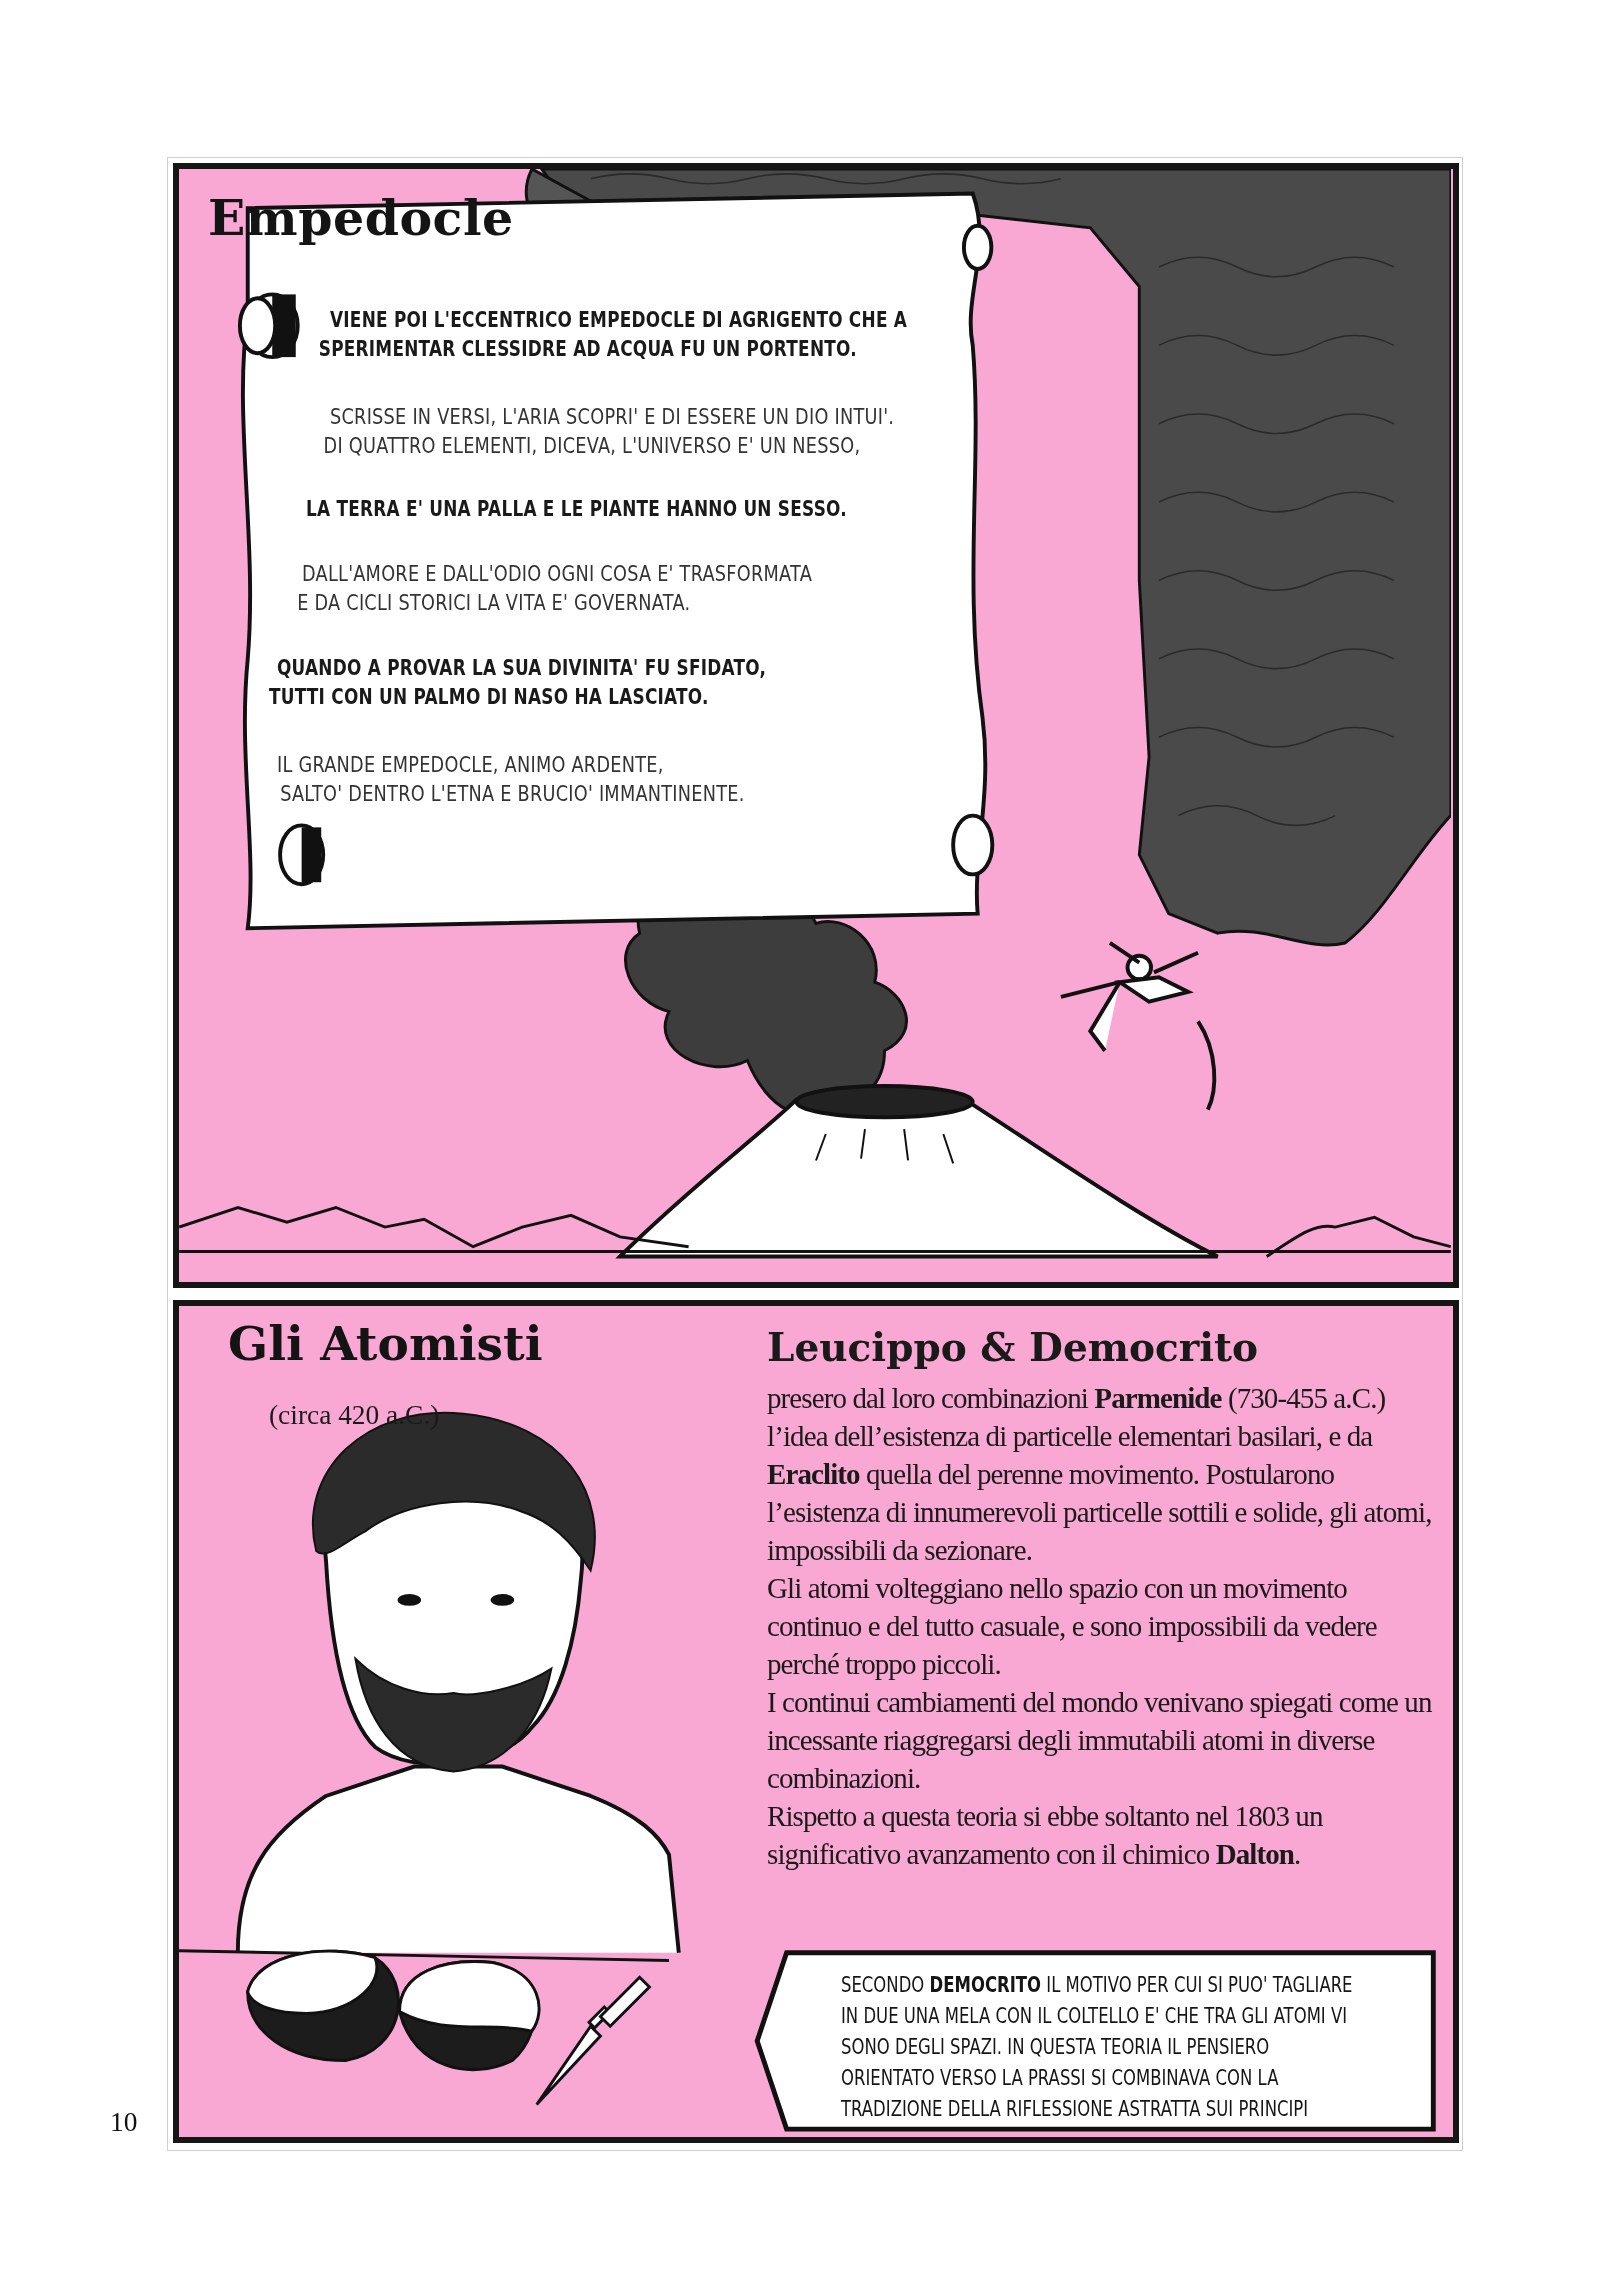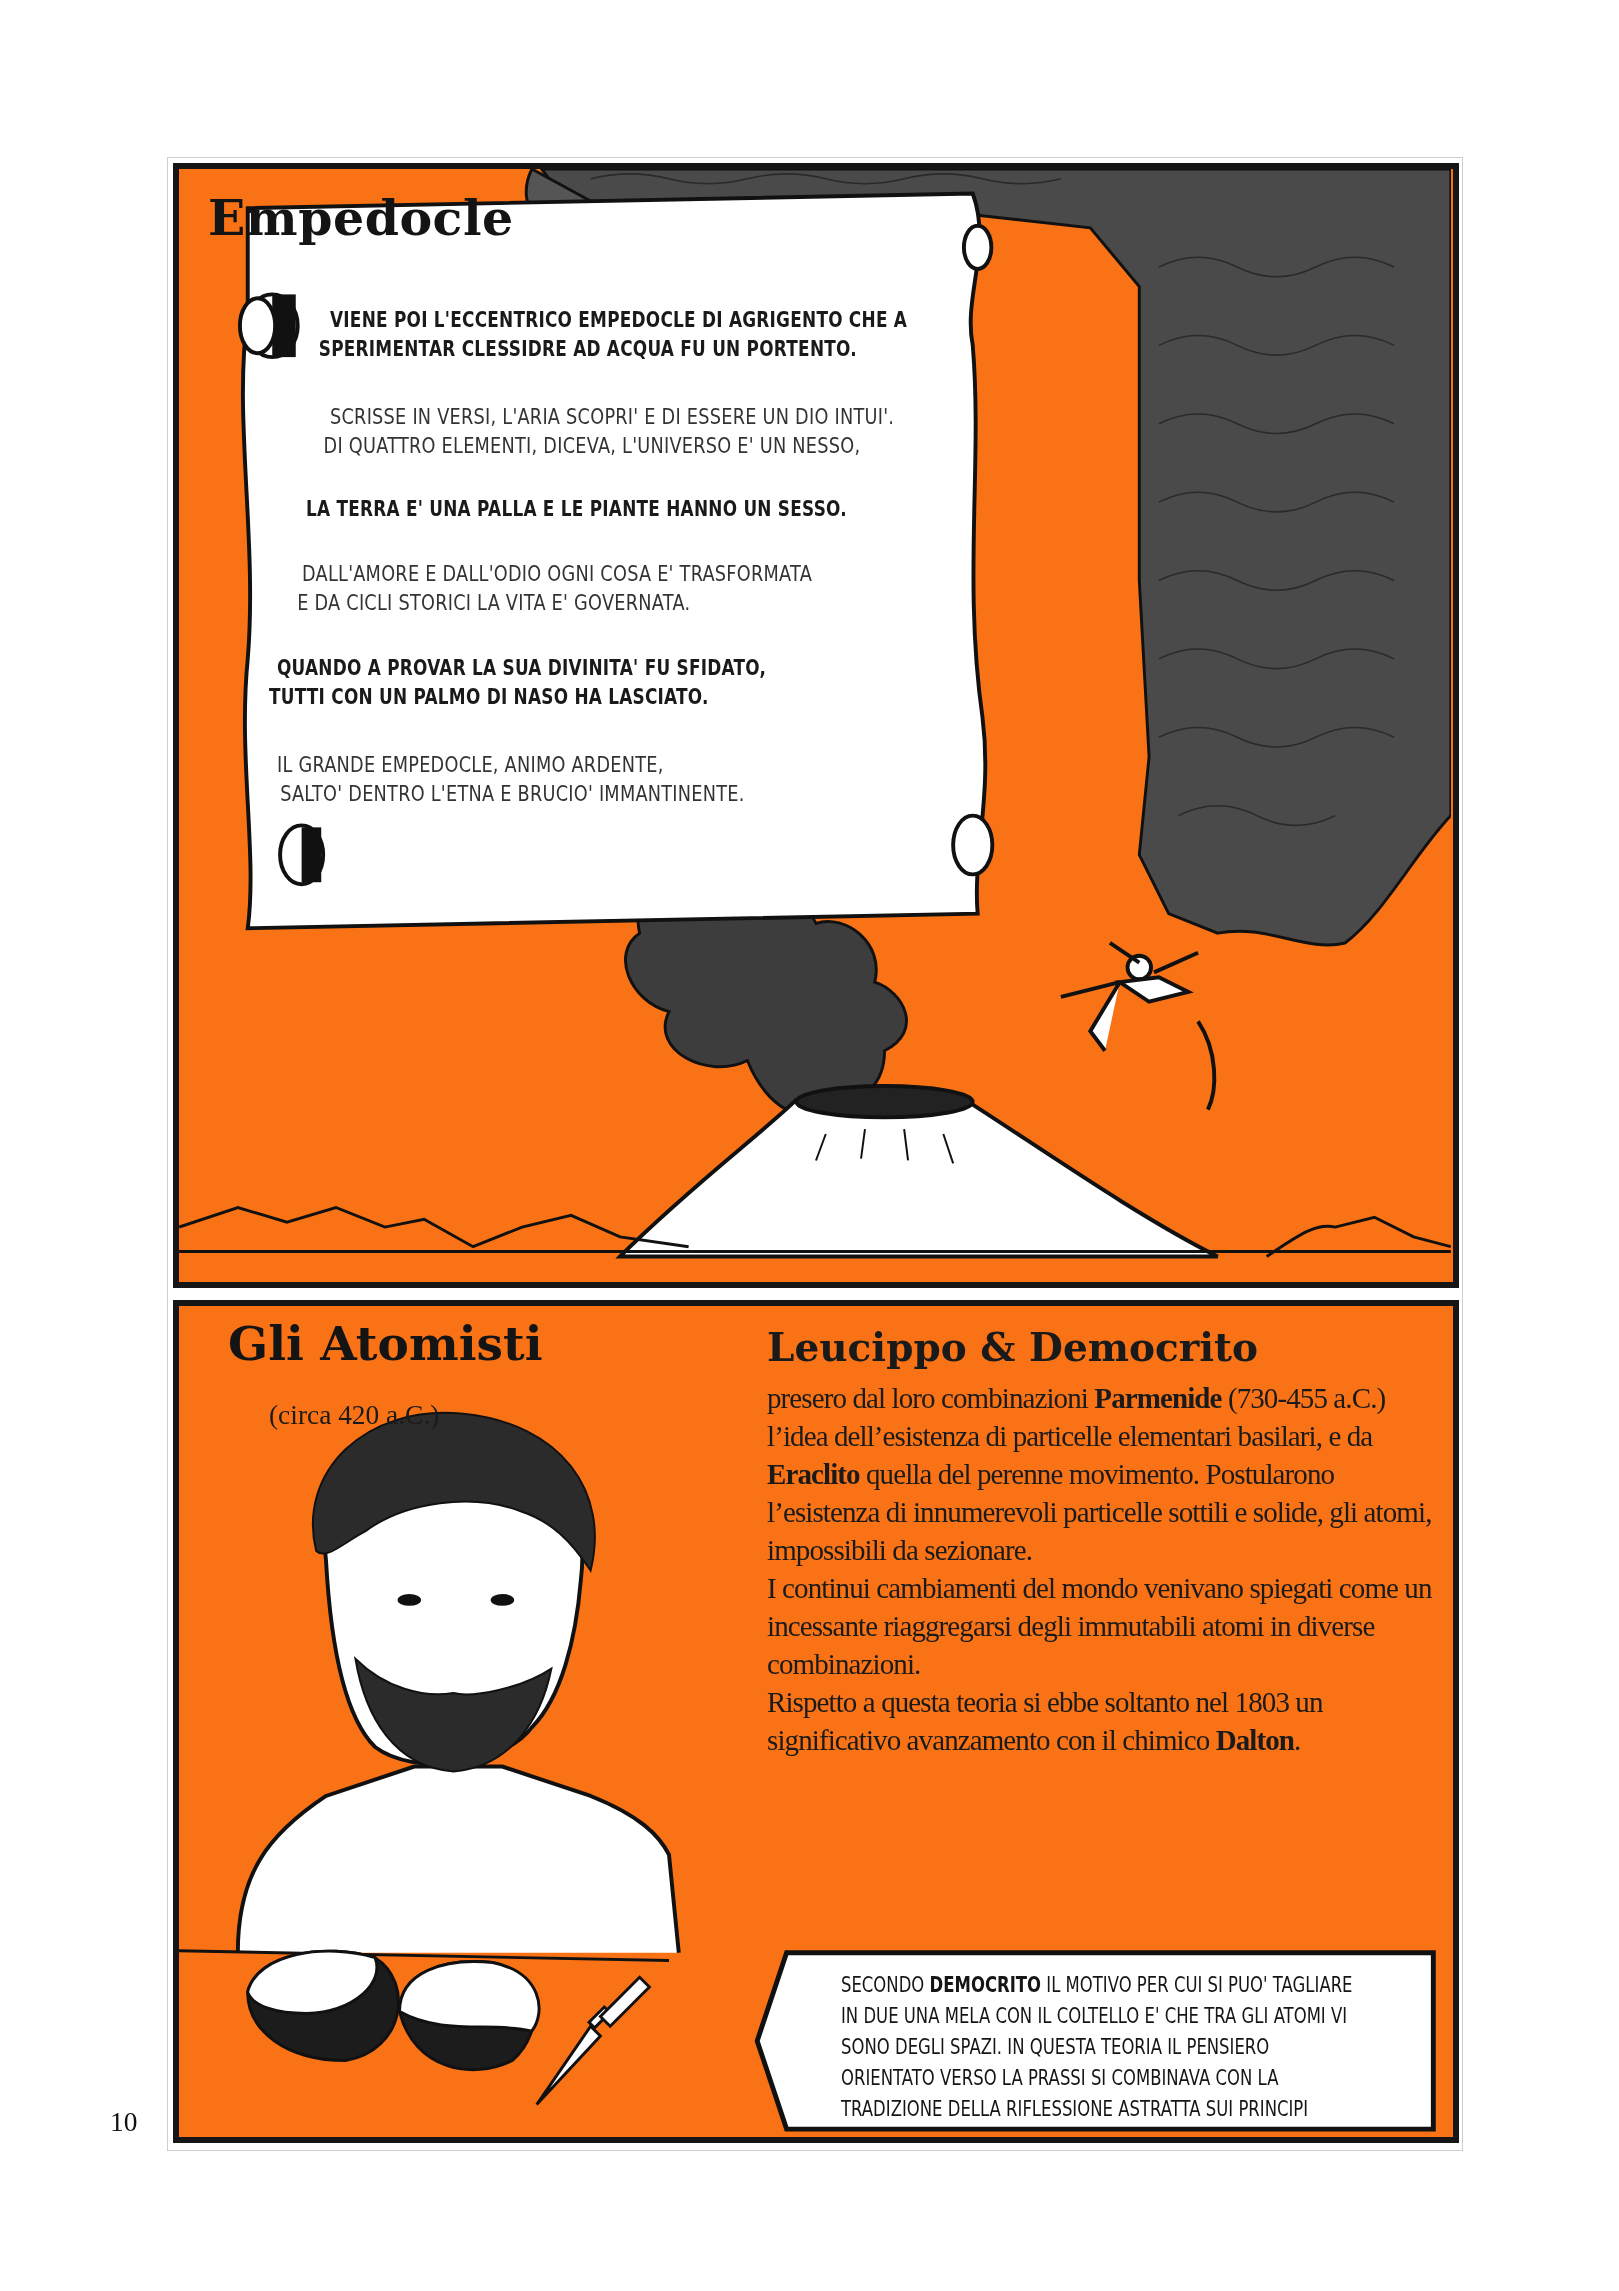--- a/index.html
+++ b/index.html
@@ -1,18 +1,18 @@
 <!DOCTYPE html>
 <html><head>
 <meta charset="utf-8">
 <style>
   html, body { margin: 0; padding: 0; background: #ffffff; }
   body { width: 1619px; height: 2292px; position: relative; overflow: hidden; font-family: "Liberation Serif", serif; color: #1a1a1a; }
   .page-edge { position: absolute; left: 167px; top: 157px; width: 1294px; height: 1992px; border: 1px solid #cfcfcf; }
-  .panel { position: absolute; border: 6.9px solid #161616; box-sizing: border-box; background: #f97316; overflow: hidden; }
+  .panel { position: absolute; border: 6.9px solid #161616; box-sizing: border-box; background: #f9a8d4; overflow: hidden; }
   #panel-top { left: 173px; top: 163px; width: 1286px; height: 1125px; }
   #panel-bottom { left: 173px; top: 1300px; width: 1286px; height: 843px; padding-left: 30px; }
   .title-big { position: absolute; font-family: "DejaVu Serif", serif; font-weight: bold; color: #141414; }
   #emp-title { left: 29px; top: 19.6px; font-size: 49px; letter-spacing: 0.5px; }
   svg.art { position: absolute; left: 0; top: 0; }
   .scroll-text { position: absolute; font-family: "DejaVu Sans", sans-serif; text-transform: uppercase; font-size: 21.6px; line-height: 29px; letter-spacing: 0.3px; white-space: nowrap; transform: scaleX(0.82); transform-origin: left top; }
   .bold-verse { color: #1a1a1a; font-weight: bold; font-size: 20.6px; }
   .light-verse { color: #333; font-weight: normal; }
   #ato-title { left: 49px; top: 9.8px; font-size: 47px; }
   #ato-date { position: absolute; left: 90px; top: 94px; font-size: 27.4px; font-family: "Liberation Serif", serif; }
@@ -159,20 +159,21 @@
       <path d="M620 660 L1280 660 L1280 840 L620 840 L590 750 Z" fill="#fff" stroke="#111" stroke-width="5"></path>
     </g>
   </svg>
 
   <div class="title-big" id="ato-title">Gli Atomisti</div>
   <div id="ato-date">(circa 420 a.C.)</div>
   <div id="leu-title">Leucippo &amp; Democrito</div>
 
   <div class="body-text" id="body-text">
       <p><span>presero dal loro combinazioni </span><b>Parmenide</b><span> (730-455 a.C.) l’idea dell’esistenza di particelle elementari basilari, e da </span><b>Eraclito</b><span> quella del perenne movimento. Postularono l’esistenza di innumerevoli particelle sottili e solide, gli atomi, impossibili da sezionare.</span></p>
+      <p><span>Gli atomi volteggiano nello spazio con un movimento continuo e del tutto casuale, e sono impossibili da vedere perché troppo piccoli.</span></p>
       <p><span>I continui cambiamenti del mondo venivano spiegati come un incessante riaggregarsi degli immutabili atomi in diverse combinazioni.</span></p>
       <p><span>Rispetto a questa teoria si ebbe soltanto nel 1803 un significativo avanzamento con il  chimico </span><b>Dalton</b><span>.</span></p>
     </div>
 
   <div class="caption">
     <div class="caption-text" id="caption-text">
         <div><span>Secondo </span><b>Democrito</b><span> il motivo per cui si puo' tagliare</span></div>
         <div><span>in due una mela con il coltello e' che tra gli atomi vi</span></div>
         <div><span>sono degli spazi. In questa teoria il pensiero</span></div>
         <div><span>orientato verso la prassi si combinava con la</span></div>

